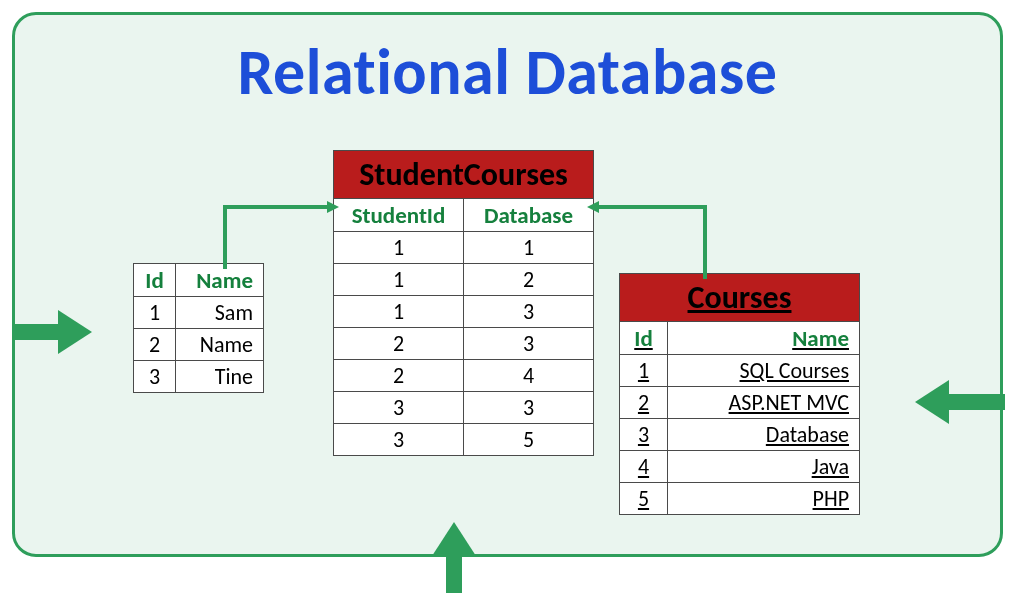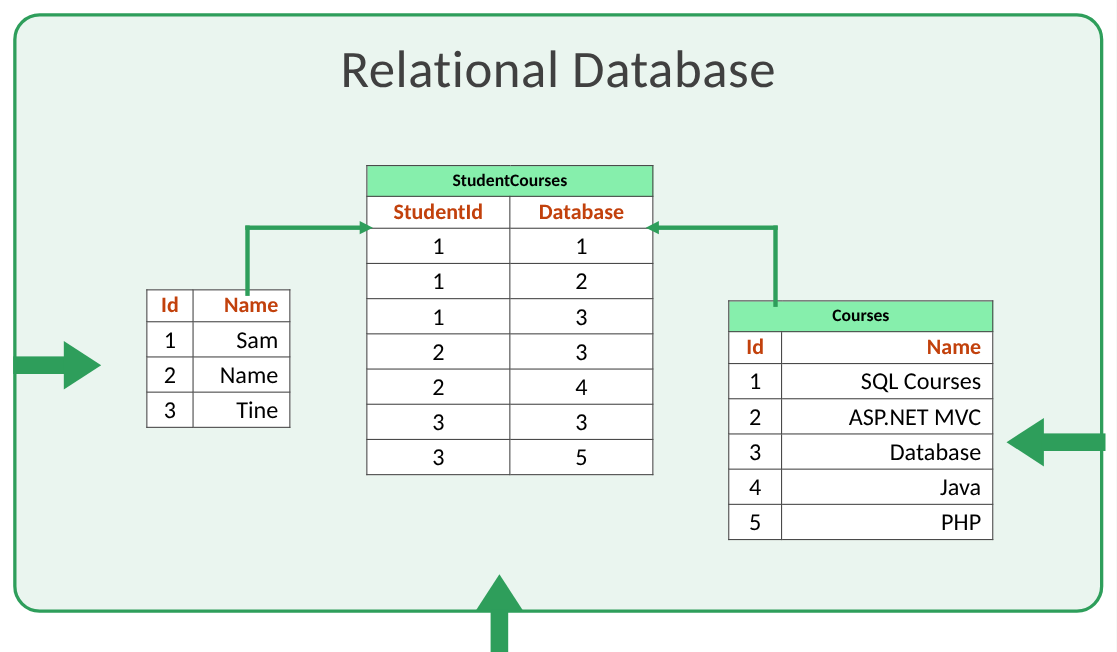--- a/index.html
+++ b/index.html
@@ -20,63 +20,63 @@
     border: 3px solid #2e9e5b;
     border-radius: 24px;
     background: #eaf5ef;
   }
   .title {
     position: absolute;
     left: 0;
     top: 18px;
     width: 100%;
     text-align: center;
-    font-size: 48px;
-    font-weight: 400;
-    color: #404040;
+    font-size: 64px;
+    font-weight: 700;
+    color: #1d4ed8;
     letter-spacing: 0.5px;
   }
   table.db {
     position: absolute;
     border-collapse: collapse;
     background: #ffffff;
   }
   table.db th.tbl-name {
-    background: #86efac;
+    background: #b91c1c;
     color: #000;
     font-weight: 800;
-    font-size: 16px;
+    font-size: 32px;
     padding: 4px 10px;
     border: 1px solid #4a4a4a;
   }
   table.db th.col {
     background: #ffffff;
-    color: #c2410c;
+    color: #15803d;
     font-weight: 800;
-    font-size: 20px;
+    font-size: 23px;
     padding: 2px 10px;
     border: 1px solid #4a4a4a;
   }
   table.db td {
     border: 1px solid #4a4a4a;
     font-size: 22px;
     padding: 2px 10px;
     color: #000;
   }
   .center { text-align: center; }
   .left { text-align: right; }
 
   #students { left: 118px; top: 248px; }
   #students th.col, #students td.idcell { width: 42px; }
   #students td.namecell { width: 88px; }
 
   #studentcourses { left: 318px; top: 135px; }
   #studentcourses th.col, #studentcourses td { width: 130px; }
 
-  #courses { left: 647px; top: 258px; }
+  #courses { left: 604px; top: 258px; text-decoration: underline; }
   #courses td.idcell { width: 48px; }
   #courses td.namecell { width: 192px; }
 
   
   .big-arrow { position: absolute; }
   .big-arrow .head {
     width: 0; height: 0; position: absolute;
   }
   .big-arrow .tail {
     position: absolute; background: #2e9e5b;

